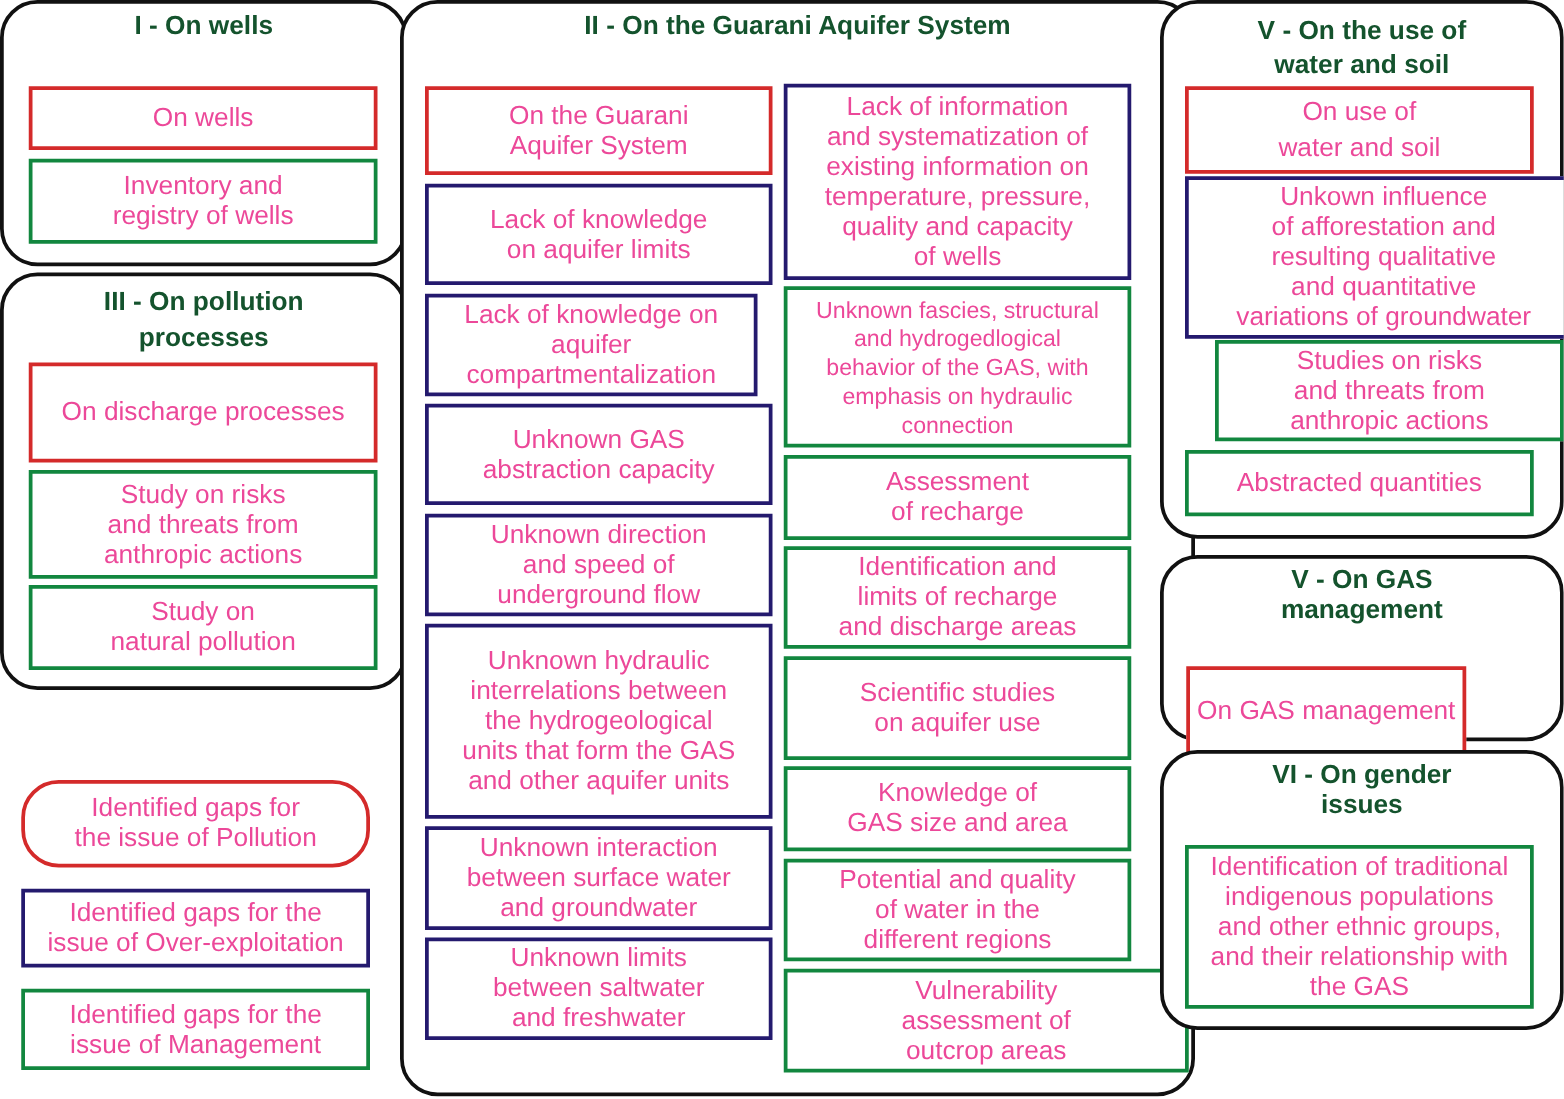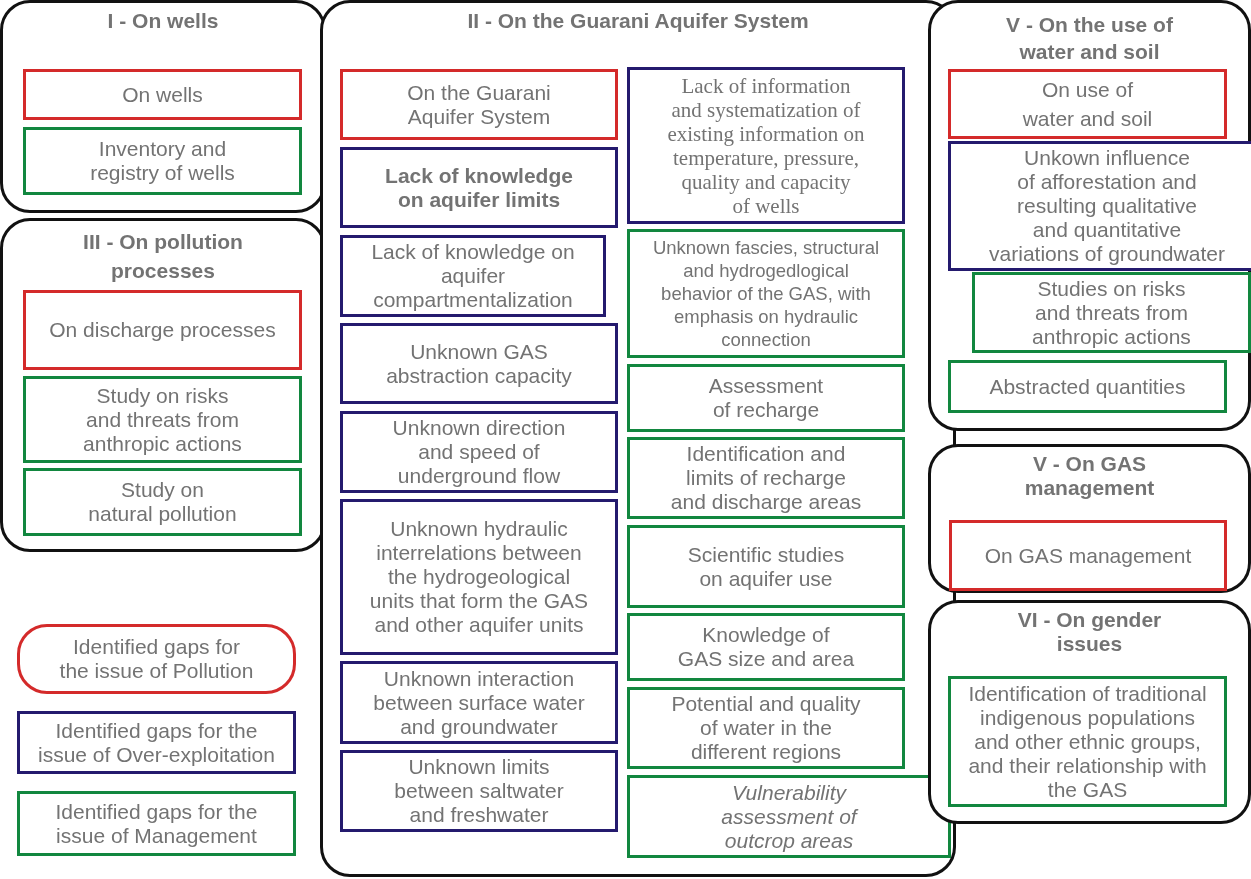--- a/index.html
+++ b/index.html
@@ -1,23 +1,23 @@
 <!DOCTYPE html>
 <html><head>
 <meta charset="utf-8">
 <style>
   html, body { margin: 0; padding: 0; background: #ffffff; }
   body { width: 1251px; height: 879px; position: relative; overflow: hidden;
          font-family: "Liberation Sans", sans-serif; color: #1a1a1a; }
   .panel { position: absolute; border: 3px solid #111; border-radius: 30px; box-sizing: border-box; background: #fff; }
   .panel-title { position: absolute; left: 0; right: 0; text-align: center; font-weight: bold;
-                 font-size: 21px; line-height: 24px; color: #737373; white-space: pre-line; }
+                 font-size: 21px; line-height: 24px; color: #14532d; white-space: pre-line; }
   .box { position: absolute; box-sizing: border-box; border: 3px solid; background: #fff;
          display: flex; align-items: center; justify-content: center; text-align: center;
-         font-size: 21px; line-height: 24px; white-space: pre-line; color: #737373; padding: 0 0; }
+         font-size: 21px; line-height: 24px; white-space: pre-line; color: #ec4899; padding: 0 0; }
   .box.small { font-size: 18.5px; line-height: 23px; }
   .red { border-color: #d42a2a; }
   .blue { border-color: #241a6e; }
   .green { border-color: #12873f; }
 </style>
 </head>
 <body>
 
 <div class="panel" style="left:0;top:0;width:326px;height:213px;">
   <div class="panel-title" style="top:6px;">I - On wells</div>
@@ -43,21 +43,21 @@
 issue of Over-exploitation</div>
 <div class="box green" style="left:17px;top:791px;width:279px;height:65px;">Identified gaps for the
 issue of Management</div>
 
 <div class="panel" style="left:320px;top:0;width:636px;height:877px;">
   <div class="panel-title" style="top:6px;">II - On the Guarani Aquifer System</div>
 </div>
 
 <div class="box red" style="left:340px;top:69px;width:278px;height:71px;text-align:center;">On the Guarani
 Aquifer System</div>
-<div class="box blue" style="left:340px;top:147px;width:278px;height:81px;font-weight:bold;">Lack of knowledge
+<div class="box blue" style="left:340px;top:147px;width:278px;height:81px;">Lack of knowledge
 on aquifer limits</div>
 <div class="box blue" style="left:340px;top:235px;width:266px;height:82px;">Lack of knowledge on
 aquifer
 compartmentalization</div>
 <div class="box blue" style="left:340px;top:323px;width:278px;height:81px;">Unknown GAS
 abstraction capacity</div>
 <div class="box blue" style="left:340px;top:411px;width:278px;height:82px;">Unknown direction
 and speed of
 underground flow</div>
 <div class="box blue" style="left:340px;top:499px;width:278px;height:156px;">Unknown hydraulic
@@ -65,21 +65,21 @@
 the hydrogeological
 units that form the GAS
 and other aquifer units</div>
 <div class="box blue" style="left:340px;top:661px;width:278px;height:83px;">Unknown interaction
 between surface water
 and groundwater</div>
 <div class="box blue" style="left:340px;top:750px;width:278px;height:82px;">Unknown limits
 between saltwater
 and freshwater</div>
 
-<div class="box blue" style="left:627px;top:67px;width:278px;height:157px;font-family:Liberation Serif, serif;">Lack of information
+<div class="box blue" style="left:627px;top:67px;width:278px;height:157px;">Lack of information
 and systematization of
 existing information on
 temperature, pressure,
 quality and capacity
 of wells</div>
 <div class="box green small" style="left:627px;top:229px;width:278px;height:129px;">Unknown fascies, structural
 and hydrogedlogical
 behavior of the GAS, with
 emphasis on hydraulic
 connection</div>
@@ -88,21 +88,21 @@
 <div class="box green" style="left:627px;top:437px;width:278px;height:82px;">Identification and
 limits of recharge
 and discharge areas</div>
 <div class="box green" style="left:627px;top:525px;width:278px;height:83px;">Scientific studies
 on aquifer use</div>
 <div class="box green" style="left:627px;top:613px;width:278px;height:68px;">Knowledge of
 GAS size and area</div>
 <div class="box green" style="left:627px;top:687px;width:278px;height:82px;">Potential and quality
 of water in the
 different regions</div>
-<div class="box green" style="left:627px;top:775px;width:324px;height:83px;font-style:italic;">Vulnerability
+<div class="box green" style="left:627px;top:775px;width:324px;height:83px;">Vulnerability
 assessment of
 outcrop areas</div>
 
 <div class="panel" style="left:928px;top:0;width:323px;height:431px;">
   <div class="panel-title" style="top:8px;line-height:27px;">V - On the use of
 water and soil</div>
 </div>
 <div class="box red" style="left:948px;top:69px;width:279px;height:70px;line-height:29px;">On use of
 water and soil</div>
 <div class="box blue" style="left:948px;top:141px;width:318px;height:130px;">Unkown influence
@@ -112,21 +112,21 @@
 variations of groundwater</div>
 <div class="box green" style="left:948px;top:272px;width:279px;height:81px;margin-left:24px;">Studies on risks
 and threats from
 anthropic actions</div>
 <div class="box green" style="left:948px;top:360px;width:279px;height:53px;">Abstracted quantities</div>
 
 <div class="panel" style="left:928px;top:444px;width:323px;height:149px;">
   <div class="panel-title" style="top:5px;">V - On GAS
 management</div>
 </div>
-<div class="box red" style="left:949px;top:520px;width:278px;height:71px;">On GAS management</div>
+<div class="box red" style="left:949px;top:533px;width:224px;height:71px;">On GAS management</div>
 
 <div class="panel" style="left:928px;top:600px;width:323px;height:224px;">
   <div class="panel-title" style="top:5px;">VI - On gender
 issues</div>
 </div>
 <div class="box green" style="left:948px;top:676px;width:279px;height:131px;">Identification of traditional
 indigenous  populations
 and other ethnic groups,
 and their relationship with
 the GAS</div>

